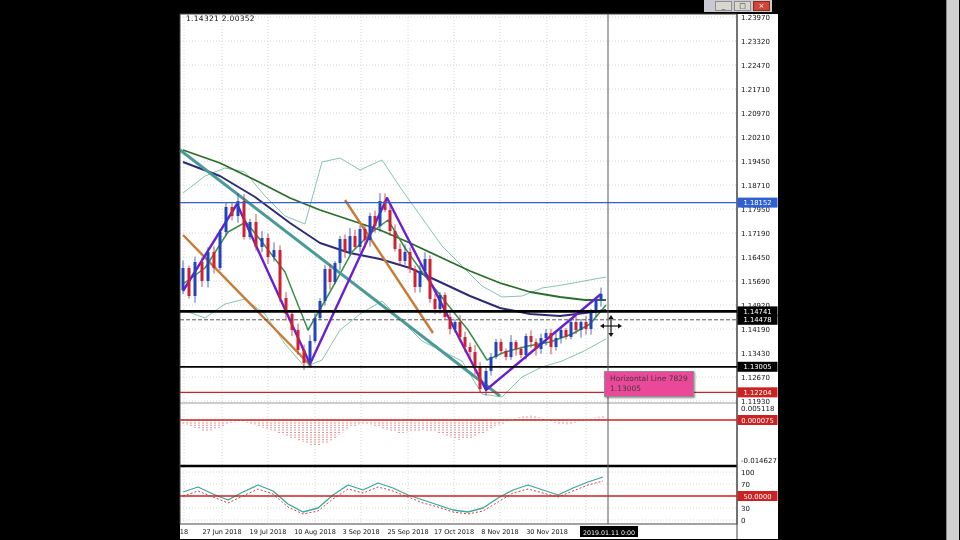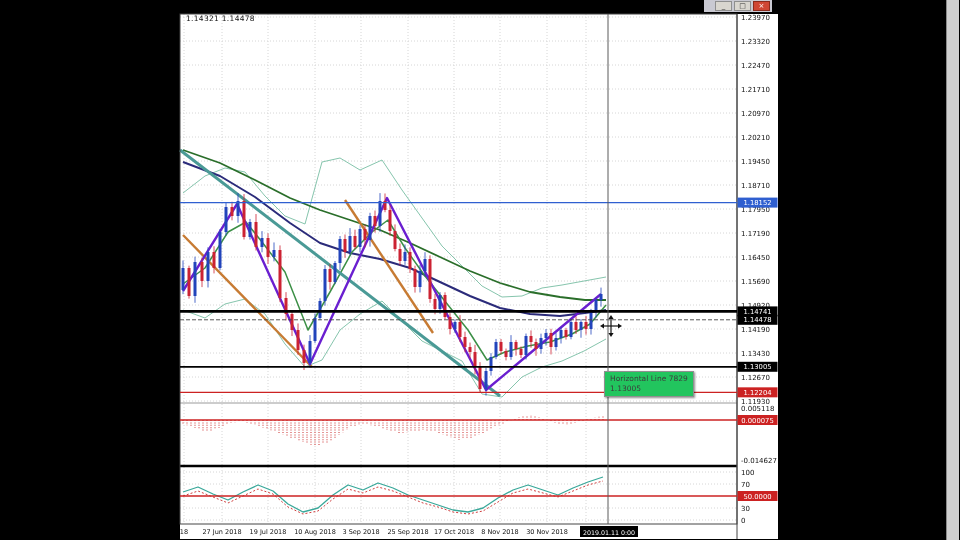--- a/index.html
+++ b/index.html
@@ -9,21 +9,21 @@
   svg text{font-family:"DejaVu Sans",sans-serif;}
   .right-strip{position:absolute;left:946px;top:0;width:12px;height:540px;
                background:#cfcfcf;border-left:1px solid #8a8a8a;}
   .win-controls{position:absolute;left:704px;top:0;width:68px;height:12px;background:#c9c9d2;
                 display:flex;align-items:center;justify-content:flex-end;gap:2px;
                 padding:0 2px;box-sizing:border-box;}
   .win-btn{width:17px;height:10px;background:#d9d6cf;border:1px solid #8f8f8f;
            font-size:7px;line-height:8px;color:#333;text-align:center;box-sizing:border-box;cursor:default;}
   .win-btn.close{background:#cf4634;color:#fff;border-color:#8a2a1d;}
   .quote-header{position:absolute;left:186px;top:14px;font-size:7.5px;color:#111;letter-spacing:.3px;}
-  .tooltip{position:absolute;left:604px;top:371px;background:#22c55e;border:1px solid #8f8f8f;
+  .tooltip{position:absolute;left:604px;top:371px;background:#ec4899;border:1px solid #8f8f8f;
            box-shadow:1px 1px 2px rgba(0,0,0,.45);padding:2px 5px;font-size:7.5px;color:#3c3c3c;
            line-height:10px;white-space:nowrap;z-index:5;}
 </style>
 </head>
 <body>
 
 <div class="stage">
   <svg id="chart-svg" width="960" height="540">
       <g>
         <rect x="180" y="14" width="557" height="510" fill="#ffffff"></rect>
@@ -430,19 +430,19 @@
     </svg>
 
   <div class="win-controls">
     <div class="win-btn">_</div>
     <div class="win-btn">□</div>
     <div class="win-btn close">×</div>
   </div>
 
   <div class="right-strip"></div>
 
-  <div class="quote-header">1.14321 1.14478</div>
+  <div class="quote-header">1.14321 2.00352</div>
 
   <div class="tooltip">
     <div>Horizontal Line 7829</div>
     <div>1.13005</div>
   </div>
 </div>
 
 </body></html>

